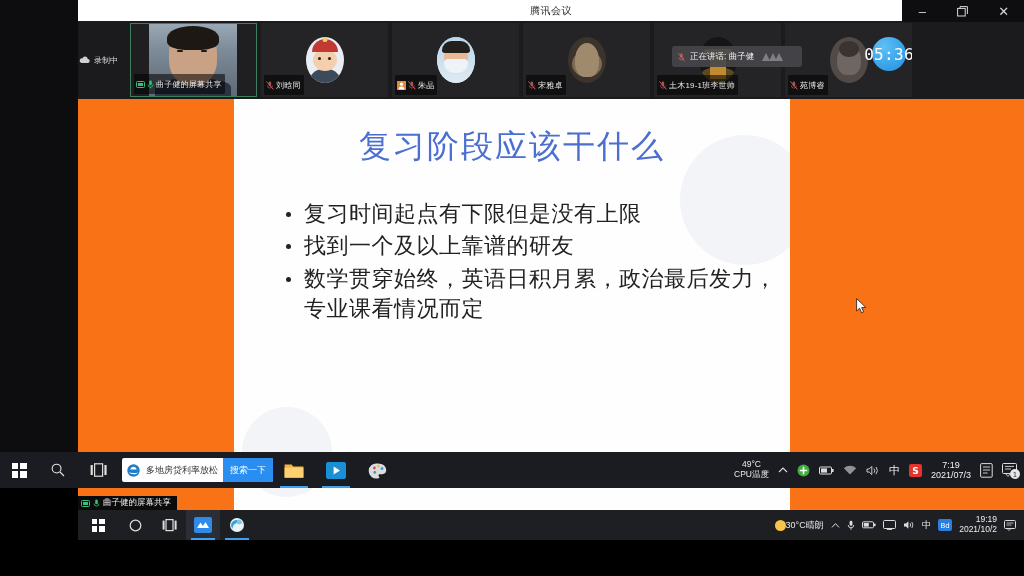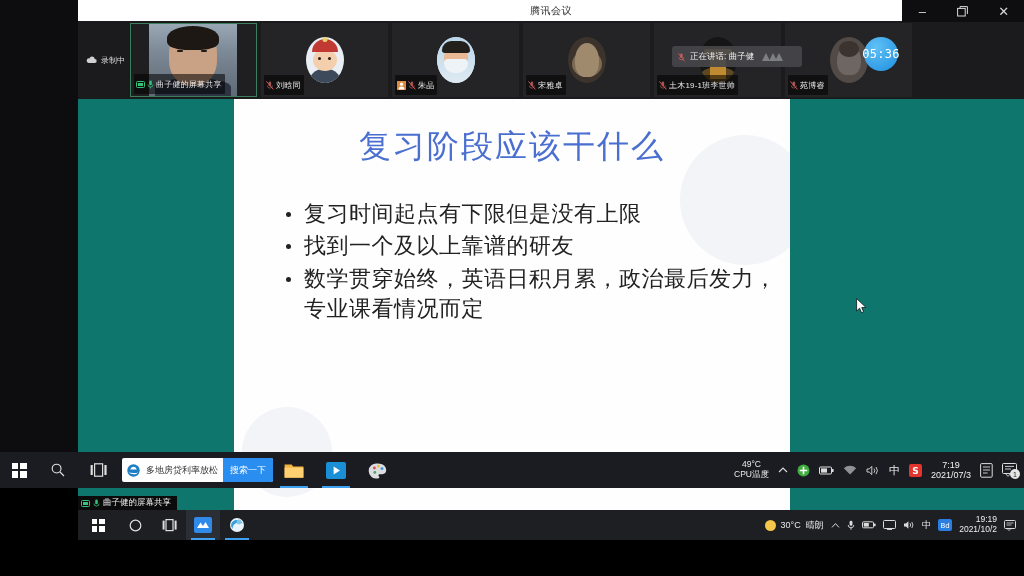--- a/index.html
+++ b/index.html
@@ -57,21 +57,21 @@
   #filmstrip {
     position: relative;
     height: 78px;
     background: #1b1b1d;
     display: flex;
     align-items: stretch;
   }
   #rec-indicator {
     width: 52px;
     display: flex; align-items: center; gap: 4px;
-    padding-left: 8px;
+    padding-left: 1px;
     color: #d9d9d9; font-size: 8px;
     flex: 0 0 52px;
   }
   #rec-indicator .cloud {
     width: 11px; height: 8px; position: relative; flex: 0 0 auto;
   }
   .tiles { display: flex; gap: 4px; padding: 2px 0; flex: 1 1 auto; }
   .tile {
     position: relative;
     width: 127px; height: 74px;
@@ -150,24 +150,24 @@
   .av5 .tower{position:absolute;left:50%;bottom:4px;transform:translateX(-50%);width:16px;height:26px;background:#c08a30;}
   .av5 .tower:before{content:"";position:absolute;left:-6px;top:-4px;width:28px;height:6px;background:#d9a84a;border-radius:2px;}
   .av5 .glow{position:absolute;left:50%;bottom:0;transform:translateX(-50%);width:34px;height:16px;border-radius:50%;background:rgba(230,170,60,.35);}
 
   .av6 { background: #514a47; }
   .av6 .fg{position:absolute;left:50%;top:8px;transform:translateX(-50%);width:24px;height:30px;border-radius:50% 50% 40% 40%;background:#6d6662;}
   .av6 .fg2{position:absolute;left:50%;top:4px;transform:translateX(-50%);width:20px;height:16px;border-radius:50%;background:#3a3330;}
 
   
   .timer-badge {
-    position: absolute; right: 14px; top: 14px;
+    position: absolute; right: 6px; top: 14px;
     width: 34px; height: 34px; border-radius: 50%;
     background: radial-gradient(circle at 35% 30%, #5fc0f5, #1f8fe0);
-    color: #fff; font-size: 12px;
+    color: #fff; font-size: 16px;
     display: flex; align-items: center; justify-content: center;
     font-family: "DejaVu Sans Mono", monospace;
     letter-spacing: .3px;
   }
 
   
   #speaking-toast {
     position: absolute;
     left: 594px; top: 25px;
     height: 21px; width: 130px;
@@ -177,21 +177,21 @@
     padding: 0 6px;
     z-index: 20;
   }
   #speaking-toast .lbl { color: #f0f0f0; font-size: 8.5px; white-space: nowrap; }
   #speaking-toast .waves { display:flex; gap:1px; margin-left: 2px; opacity:.5;}
 
   
   #shared-screen {
     position: relative;
     height: 441px;
-    background: #0f766e;
+    background: #f97316;
   }
   #slide {
     position: absolute;
     left: 156px; top: 0px;
     width: 556px; height: 412px;
     background: #fefefe;
     overflow: hidden;
   }
   #slide .deco1 {
     position: absolute; right: -20px; top: 36px;
@@ -254,21 +254,21 @@
     margin-left: 2px;
   }
   #inner-search .ph { color: #3a3a3a; font-size: 9px; }
   .tb-icon { width: 34px; height: 30px; display:flex; align-items:center; justify-content:center; }
   .tb-app { width: 34px; height: 30px; display:flex; align-items:center; justify-content:center; position: relative; }
   .tb-app.open:after { content:""; position:absolute; bottom:0; left:5px; right:5px; height:2px; background:#3ea0f0; }
   .tb-app.active { background:#2b2e34; }
   #inner-tray {
     margin-left: auto; display:flex; align-items:center; gap: 7px; padding-right: 8px; height:30px;
   }
-  #inner-tray .wx { display:flex; align-items:center; gap:5px; color:#e8e8e8; font-size:9px; }
+  #inner-tray .wx { display:flex; align-items:center; gap:0; color:#e8e8e8; font-size:9px; }
   #inner-tray .sun { width:11px;height:11px;border-radius:50%;background:#f5c64a;}
   #inner-tray .clock { color:#ededed; font-size:8.5px; line-height:1.12; text-align:right; }
   .tray-ic { color:#e3e3e3; font-size:10px; display:flex; align-items:center; }
 
   
   #share-banner {
     position: absolute; left: 0; bottom: 30px;
     height: 14px;
     background: #0b0b0b;
     display: flex; align-items: center; gap: 3px;

